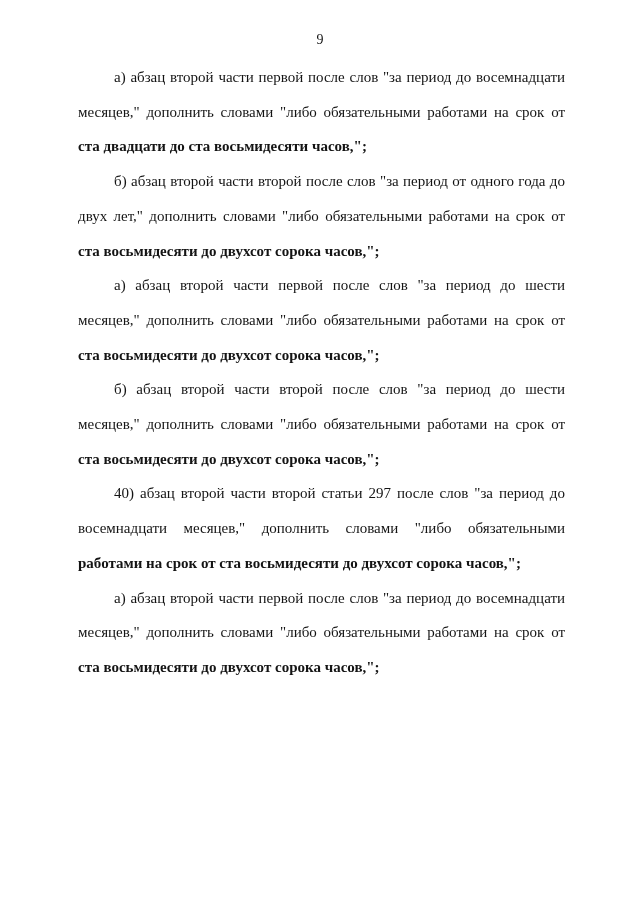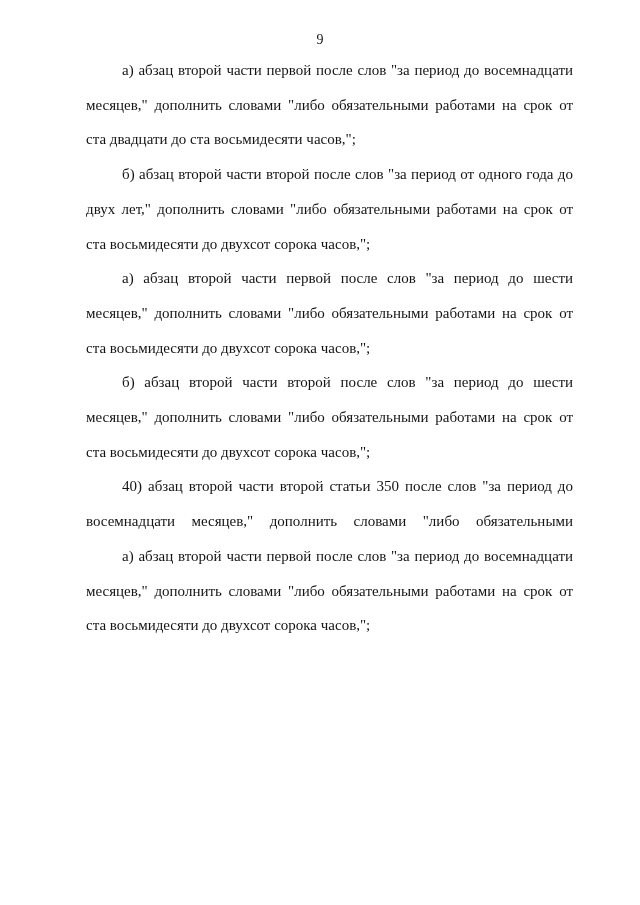--- a/index.html
+++ b/index.html
@@ -21,34 +21,33 @@
     position: absolute;
     top: 32px;
     left: 0;
     width: 100%;
     text-align: center;
     font-size: 14px;
     color: #141414;
   }
   .content {
     position: absolute;
-    top: 53px;
+    top: 60px;
     left: 78px;
     width: 487px;
     font-size: 15px;
     line-height: 34.7px;
-    margin-left: 8px;
   }
   .paragraph { margin: 0; }
   .line {
     text-align: justify;
     text-align-last: justify;
   }
   .line.first { text-indent: 36px; }
-  .line.last { text-align-last: left; }
+  .line.last { text-align-last: left; font-weight: bold; }
   .sup {
     font-size: 9.5px;
     vertical-align: super;
     line-height: 0;
   }
 </style>
 </head>
 <body>
 
 <div class="page">
@@ -76,22 +75,23 @@
       <div class="line last">ста восьмидесяти до двухсот сорока часов,";</div>
     </div>
 
     <div class="paragraph">
       <div class="line first">б) абзац второй части второй после слов "за период до шести</div>
       <div class="line">месяцев," дополнить словами "либо обязательными работами на срок от</div>
       <div class="line last">ста восьмидесяти до двухсот сорока часов,";</div>
     </div>
 
     <div class="paragraph">
-      <div class="line first">40) абзац второй части второй статьи 350 после слов "за период до</div>
+      <div class="line first">40) абзац второй части второй статьи 297 после слов "за период до</div>
       <div class="line">восемнадцати месяцев," дополнить словами "либо обязательными</div>
+      <div class="line last">работами на срок от ста восьмидесяти до двухсот сорока часов,";</div>
     </div>
 
 
     <div class="paragraph">
       <div class="line first">а) абзац второй части первой после слов "за период до восемнадцати</div>
       <div class="line">месяцев," дополнить словами "либо обязательными работами на срок от</div>
       <div class="line last">ста восьмидесяти до двухсот сорока часов,";</div>
     </div>
 
   </div>

